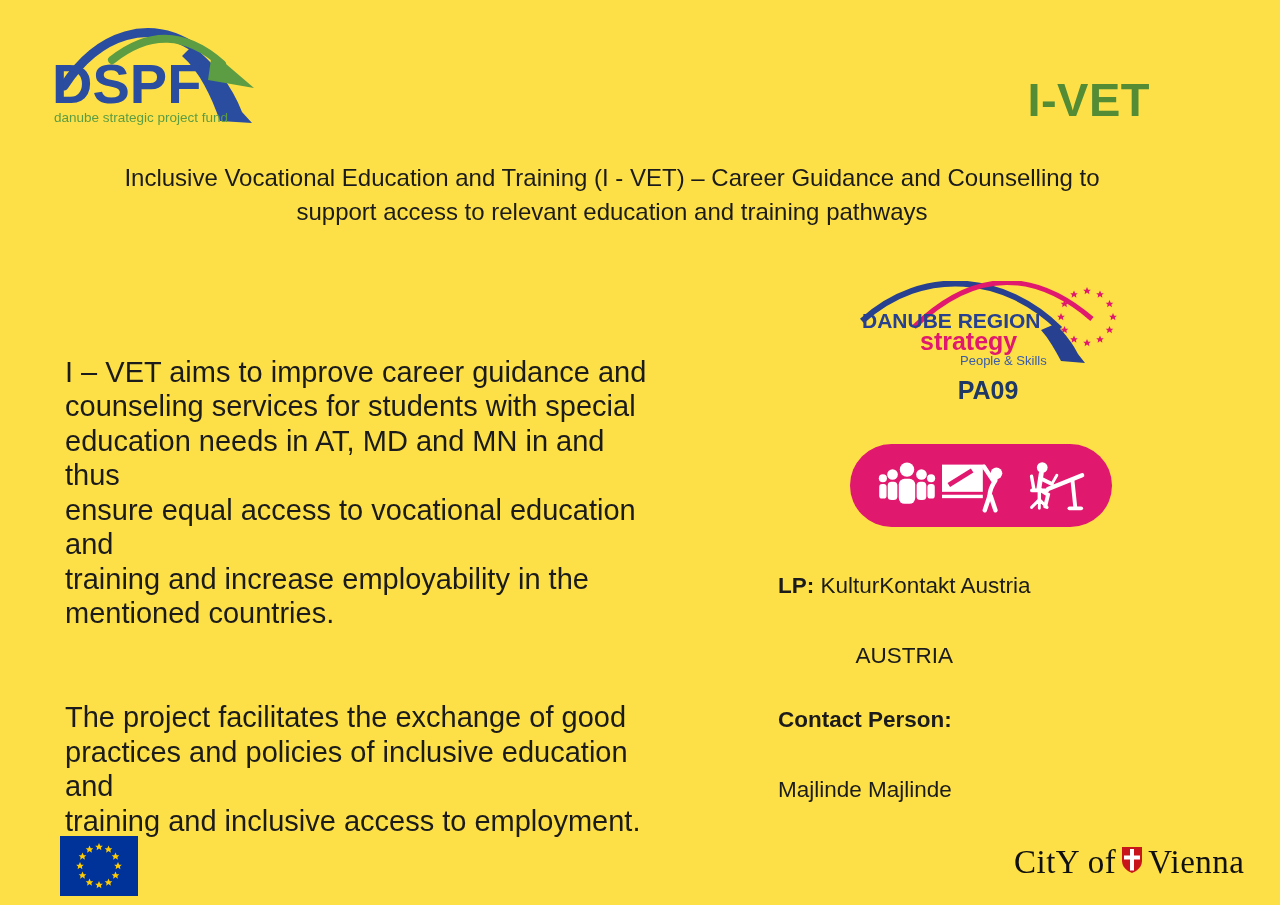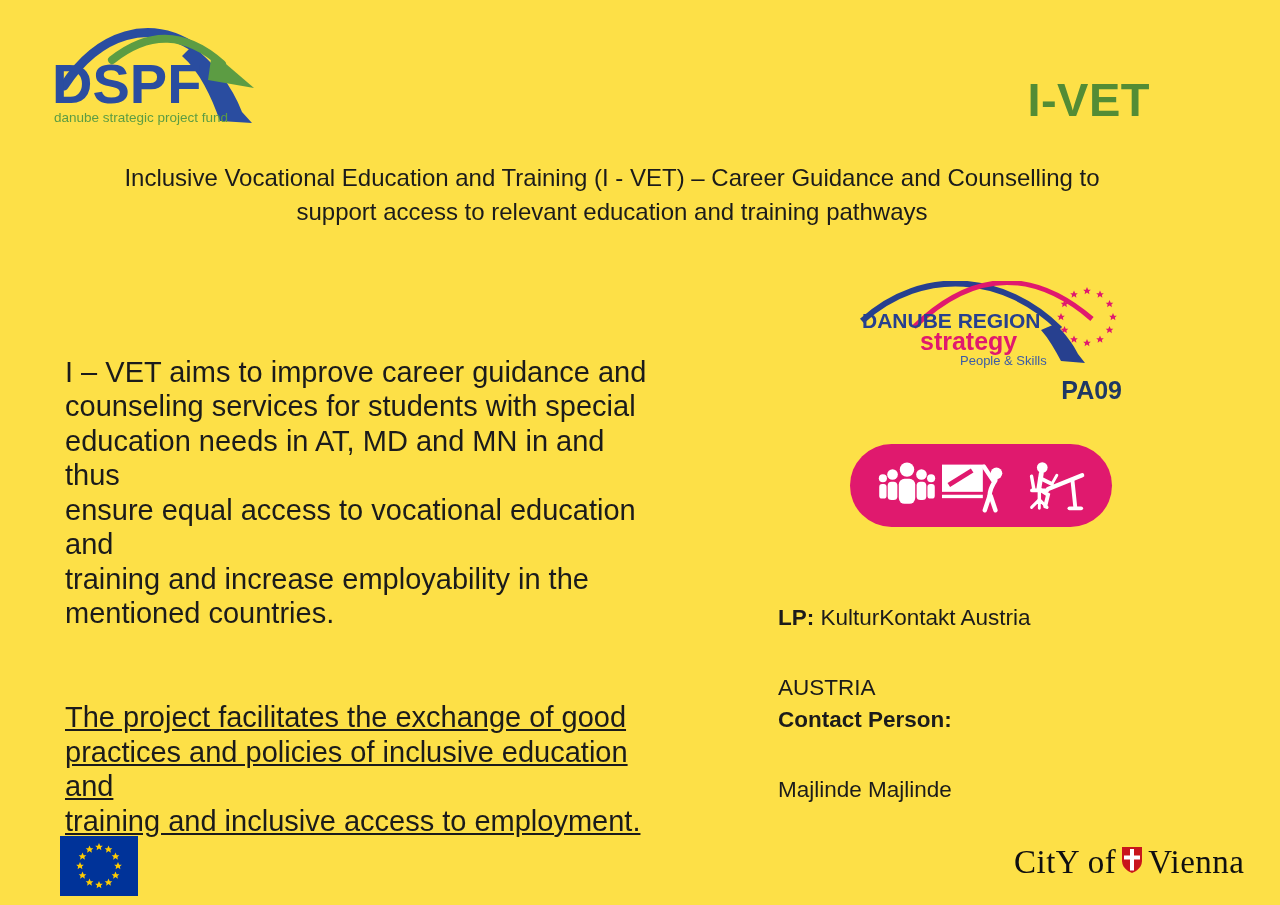--- a/index.html
+++ b/index.html
@@ -27,44 +27,44 @@
     position: absolute; top: 153px; left: 28px; width: 1168px;
     text-align: center;
     font-size: 24px; line-height: 34px; white-space: pre-line; margin-top: 8px;
   }
 
   
   .body-text {
     position: absolute; left: 65px; top: 320px; width: 590px;
     font-size: 29px; line-height: 34.5px; white-space: pre-line;
   }
-  .body-text .para2 { margin-top: 35px; text-decoration: underline; }
+  .body-text .para2 { margin-top: 35px; }
 
   
   .danube-logo { position: absolute; left: 854px; top: 281px; width: 268px; height: 92px; }
 
   .pa-code {
     position: absolute; left: 854px; top: 376px; width: 268px;
-    text-align: right;
+    text-align: center;
     font-size: 25px; font-weight: 700; color: #1F3864;
   }
 
   .icon-pill {
     position: absolute; left: 850px; top: 444px; width: 262px; height: 83px;
     background: #E0196E; border-radius: 42px;
     display: flex; align-items: center; justify-content: space-between;
     padding: 0 26px;
   }
   .icon-pill svg { display: block; }
 
   .lp-block, .contact-block {
     position: absolute; left: 778px;
     font-size: 22.5px; line-height: 35px; white-space: pre-line;
   }
-  .lp-block { top: 565px; }
+  .lp-block { top: 533px; text-align: center; }
   .contact-block { top: 667px; }
   .bold-label { font-weight: 700; }
 
   
   .eu-flag { position: absolute; left: 60px; top: 836px; width: 78px; height: 60px; }
 
   .footer-note {
     position: absolute; left: 138px; top: 858px; width: 880px;
     text-align: center;
     font-style: italic; font-weight: 600; font-size: 16.5px; color: #111;

